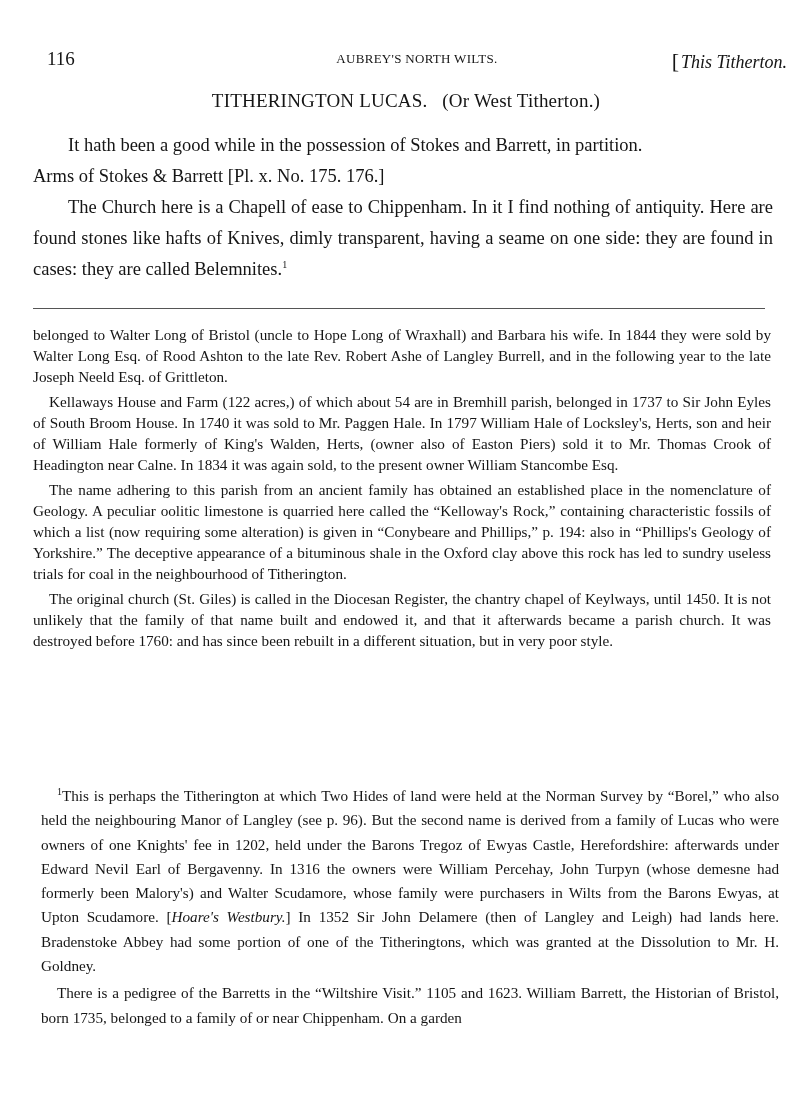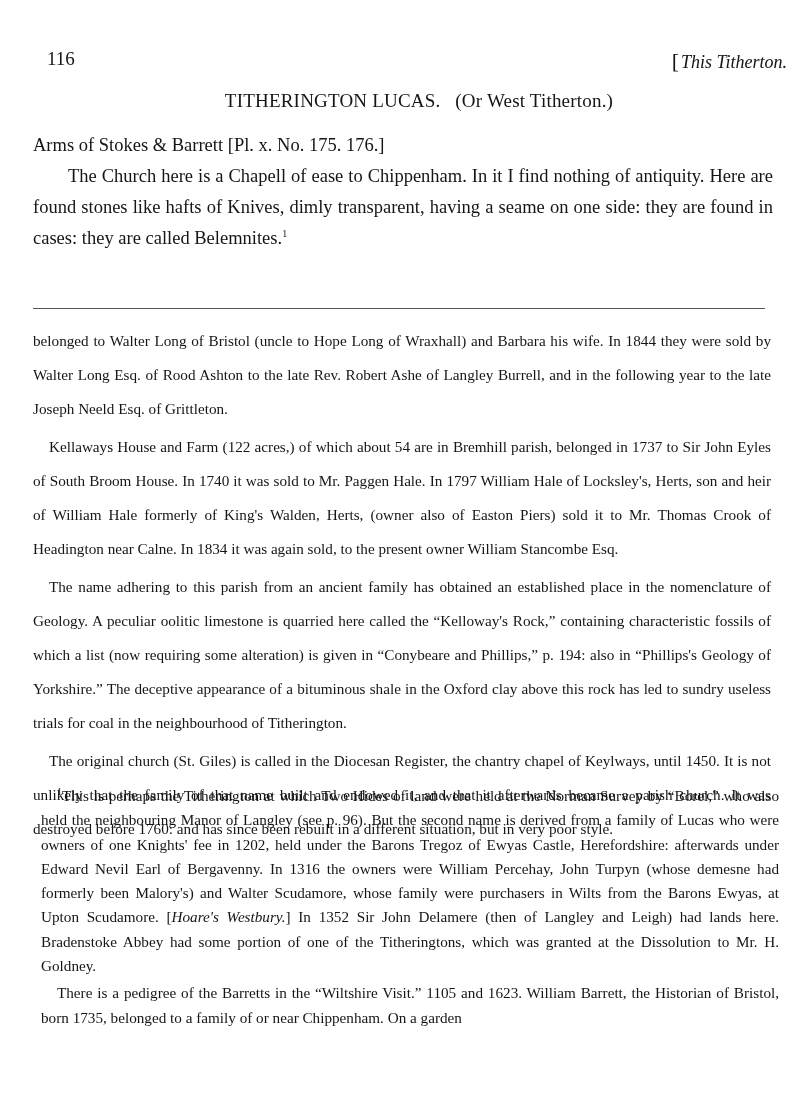--- a/index.html
+++ b/index.html
@@ -15,52 +15,54 @@
     margin-left: 14px;
   }
   .rh-page { position: absolute; left: 0; top: 0; font-size: 19px; }
   .rh-title {
     position: absolute; left: 0; right: 0; top: 3px; text-align: center;
     font-size: 13px; letter-spacing: 0.3px; font-variant: small-caps;
   }
   .rh-section { position: absolute; right: 0; top: 0; font-style: italic; font-size: 18px; }
   .rh-bracket { font-style: normal; font-size: 22px; margin-right: 2px; }
   .chapter-title {
-    position: absolute; top: 90px; left: 16px; width: 740px; text-align: center;
+    position: absolute; top: 90px; left: 3px; width: 740px; text-align: center;
     font-size: 19px; letter-spacing: 0.2px;
   }
   .aubrey { position: absolute; top: 130px; left: 0; width: 740px; font-size: 18.5px; line-height: 31px; text-align: justify; }
   .aubrey p { margin: 0; }
   .aubrey p.indent { text-indent: 35px; }
   .aubrey p.noindent { text-indent: 0; }
   .rule {
     position: absolute; top: 308px; left: 0; width: 732px; height: 0;
     border-top: 1px solid #555;
   }
-  .notes { position: absolute; top: 324px; left: 0; width: 738px; font-size: 15.2px; line-height: 34px; text-align: justify; }
+  .notes { position: absolute; top: 324px; left: 0; width: 738px; font-size: 15.2px; line-height: 21px; text-align: justify; }
   .notes p { margin: 0 0 4px 0; text-indent: 16px; }
   .notes p.first { text-indent: 0; }
   .footnotes { position: absolute; top: 784px; left: 8px; width: 738px; font-size: 15.2px; line-height: 24.3px; text-align: justify; }
   .footnotes p { margin: 0 0 3px 0; text-indent: 16px; }
   sup { font-size: 10px; vertical-align: super; line-height: 0; }
   .italic { font-style: italic; }
 </style>
 </head>
 <body>
 
 <div class="page">
 
   <div class="running-head">
     <span class="rh-page">116</span>
+    <span class="rh-title">AUBREY'S NORTH WILTS.</span>
     <span class="rh-section"><span class="rh-bracket">[</span><span>This Titherton.</span></span>
   </div>
 
   <div class="chapter-title" style="white-space: pre;">TITHERINGTON LUCAS.   (Or West Titherton.)</div>
 
   <div class="aubrey">
+    <p class="indent">It hath been a good while in the possession of Stokes and Barrett, in partition.</p>
     <p class="noindent">Arms of Stokes &amp; Barrett [Pl. x. No. 175. 176.]</p>
     <p class="indent"><span>The Church here is a Chapell of ease to Chippenham.  In it I find nothing of antiquity.  Here are found stones like hafts of Knives, dimly transparent, having a seame on one side: they are found in cases: they are called Belemnites.</span><sup>1</sup></p>
   </div>
 
   <div class="rule"></div>
 
   <div class="notes">
     <p class="first">belonged to Walter Long of Bristol (uncle to Hope Long of Wraxhall) and Barbara his wife. In 1844 they were sold by Walter Long Esq. of Rood Ashton to the late Rev. Robert Ashe of Langley Burrell, and in the following year to the late Joseph Neeld Esq. of Grittleton.</p>
     <p>Kellaways House and Farm (122 acres,) of which about 54 are in Bremhill parish, belonged in 1737 to Sir John Eyles of South Broom House.  In 1740 it was sold to Mr. Paggen Hale.  In 1797 William Hale of Locksley's, Herts, son and heir of William Hale formerly of King's Walden, Herts, (owner also of Easton Piers) sold it to Mr. Thomas Crook of Headington near Calne.  In 1834 it was again sold, to the present owner William Stancombe Esq.</p>
     <p>The name adhering to this parish from an ancient family has obtained an established place in the nomenclature of Geology.  A peculiar oolitic limestone is quarried here called the “Kelloway's Rock,” containing characteristic fossils of which a list (now requiring some alteration) is given in “Conybeare and Phillips,” p. 194: also in “Phillips's Geology of Yorkshire.”  The deceptive appearance of a bituminous shale in the Oxford clay above this rock has led to sundry useless trials for coal in the neighbourhood of Titherington.</p>

